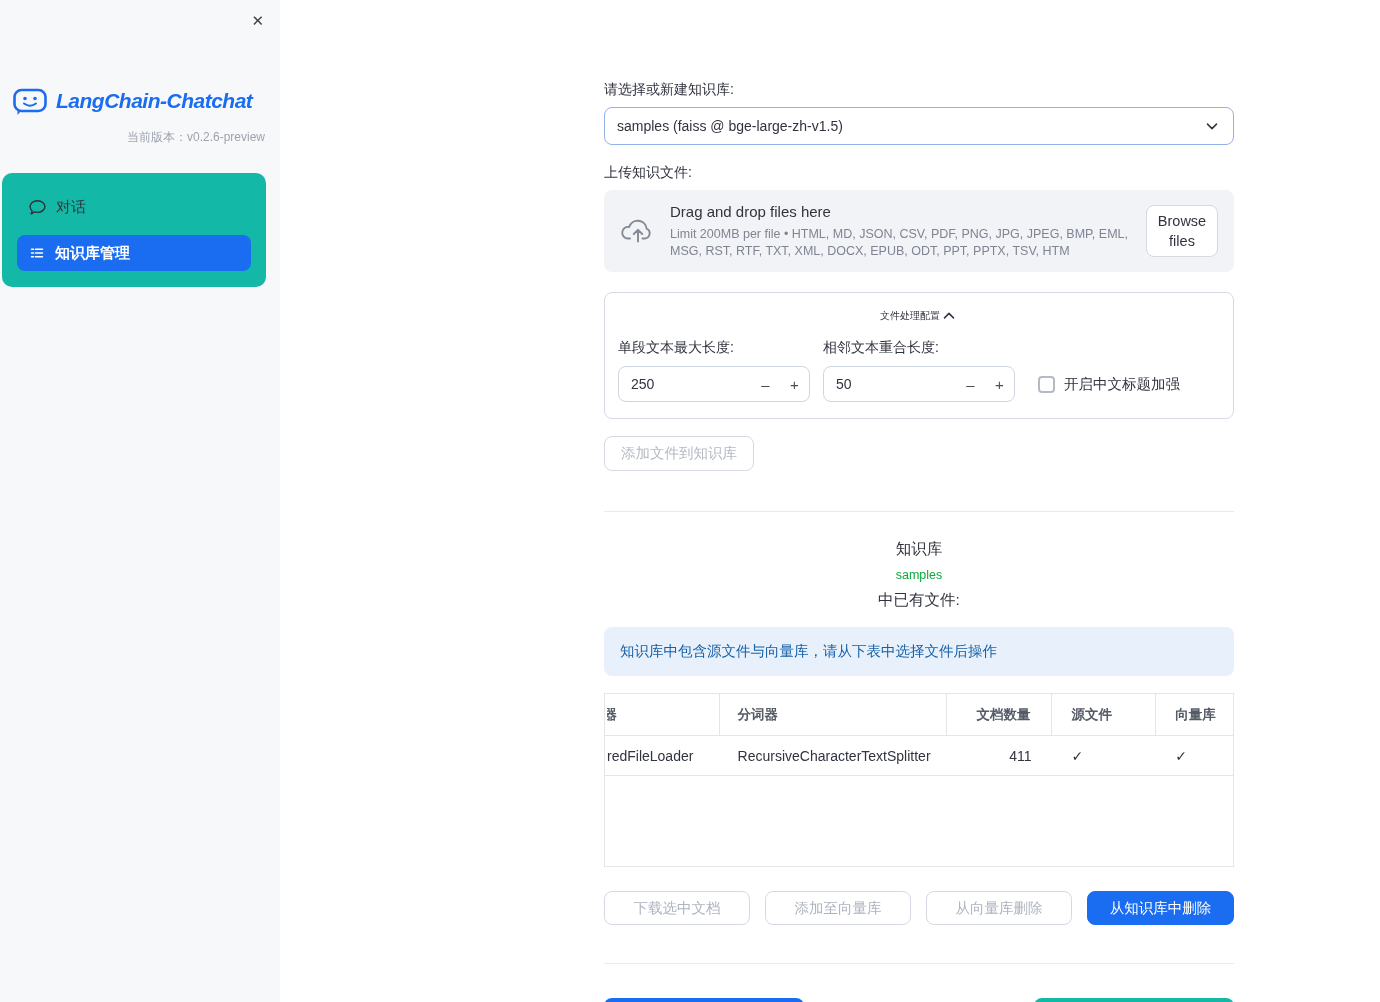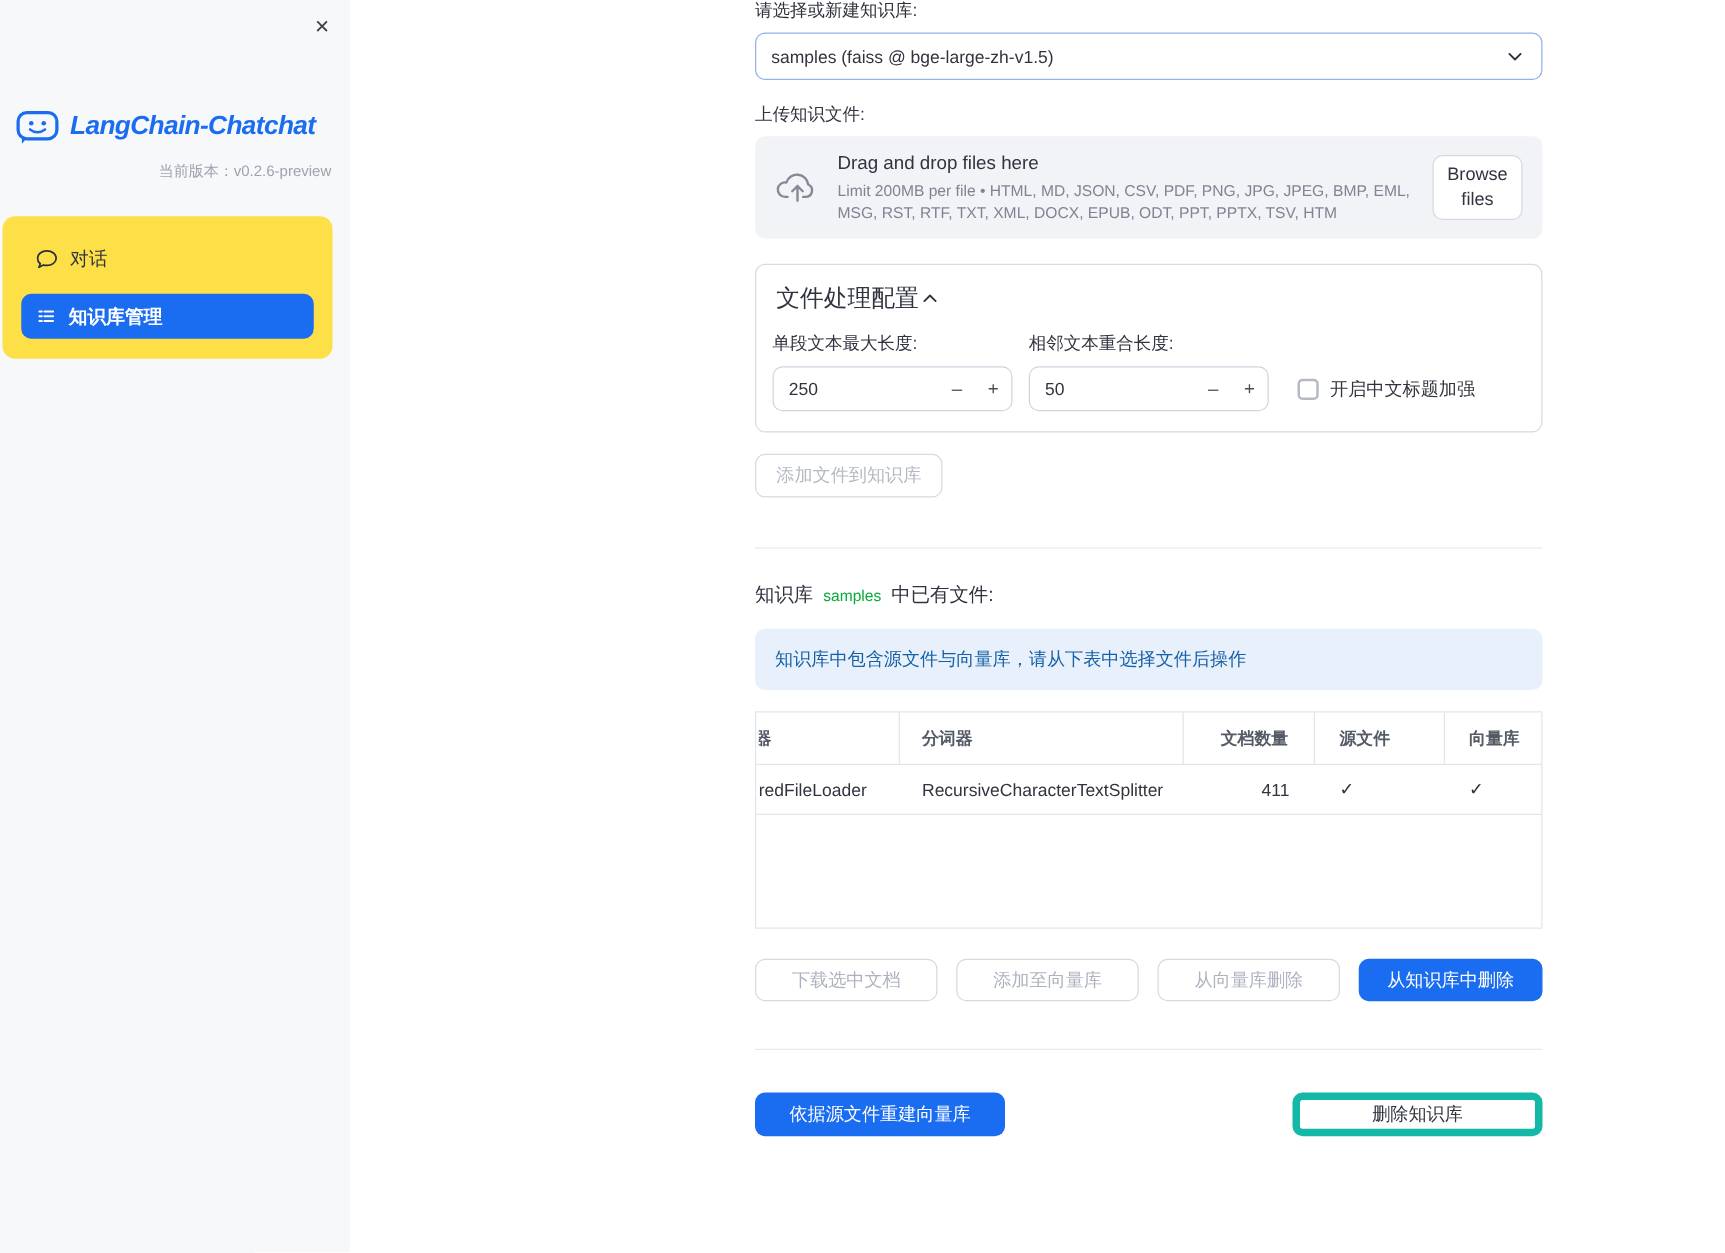--- a/index.html
+++ b/index.html
@@ -15,64 +15,64 @@
     font-family:"Liberation Sans","DejaVu Sans",sans-serif; font-size:14px;
   }
   
   .sidebar{position:absolute; left:0; top:0; bottom:0; width:280px; background:#f7f8fa;}
   .close-btn{position:absolute; top:8px; right:12px; background:none; border:none;
     font-size:15px; color:#3d4046; cursor:pointer; padding:4px;}
   .logo{display:flex; align-items:center; gap:8px; margin:86px 0 0 12px;}
   .logo-text{font-size:21px; font-weight:bold; font-style:italic; color:var(--primary);
     letter-spacing:-0.5px; white-space:nowrap;}
   .version{text-align:right; margin:13px 15px 0 0; font-size:12px; color:#9da3ae;}
-  .menu-card{margin:27px 14px 0 2px; background:#fde047; border-radius:10px; padding:16px 15px;}
+  .menu-card{margin:27px 14px 0 2px; background:#14b8a6; border-radius:10px; padding:16px 15px;}
   .menu-item{display:flex; align-items:center; gap:10px; height:36px; padding:0 12px;
     border-radius:8px; font-size:15px; color:#31333f; cursor:pointer;}
   .menu-item + .menu-item{margin-top:10px;}
   .menu-item.active{background:var(--primary); color:#fff; font-weight:bold;}
   .mi-icon{display:flex; align-items:center;}
   
   .main{position:absolute; left:604px; top:0; width:630px;}
   .field-label{font-size:14px; color:#31333f; margin-bottom:8px;}
-  .lbl1{}
+  .lbl1{padding-top:81px;}
   .selectbox{height:38px; background:#fff; border:1px solid #93b1ea; border-radius:8px;
     display:flex; align-items:center; justify-content:space-between; padding:0 12px;
     font-size:14px; cursor:pointer;}
   .lbl2{margin-top:19px;}
   .uploader{height:82px; background:#f2f3f6; border-radius:8px; display:flex;
     align-items:center; gap:14px; padding:14px 16px;}
   .up-texts{flex:1;}
   .up-drop{font-size:15px; color:#31333f; margin-bottom:6px;}
   .up-limit{font-size:12.5px; color:#7f8493; line-height:1.35; max-width:476px;}
   .browse-btn{background:#fff; border:1px solid #d5d9e2; border-radius:8px; width:72px;
     height:52px; font-size:14.5px; color:#31333f; cursor:pointer; font-family:inherit; line-height:1.4;}
   .expander{border:1px solid #d5dae4; border-radius:8px; margin-top:20px; padding:14px 13px 16px;}
-  .exp-head{display:flex; justify-content:flex-start; align-items:center; font-size:19px;
+  .exp-head{display:flex; justify-content:center; align-items:center; font-size:10px;
     cursor:pointer; padding:0 3px;}
   .exp-body{display:flex; gap:13px; margin-top:14px; align-items:flex-start;}
   .num-group{width:192px;}
   .num-label{font-size:14px; margin-bottom:9px;}
   .num-input{display:flex; align-items:center; border:1px solid #cfd5df; border-radius:8px;
     height:36px; overflow:hidden; background:#fff;}
   .num-input input{border:none; outline:none; flex:1; min-width:0; padding:0 0 0 12px;
     font-size:14px; color:#31333f; font-family:inherit; background:transparent;}
   .step-btn{width:29px; height:100%; background:none; border:none; color:#4a4e57;
     font-size:15px; cursor:pointer; font-family:inherit;}
   .checkbox-group{display:flex; align-items:center; gap:9px; margin-left:10px;
     align-self:flex-end; margin-bottom:8px;}
   .checkbox{width:17px; height:17px; border:2px solid #b3bac6; border-radius:4px;
     background:#fff; cursor:pointer; flex:none;}
   .cb-label{font-size:14.5px;}
   .add-btn{margin-top:17px; height:35px; padding:0 16px; background:#fff;
     border:1px solid #d5d9e2; border-radius:8px; color:#b4b9c4; font-size:14.5px;
     cursor:not-allowed; font-family:inherit;}
   .divider{border:none; border-top:1px solid #e8eaee; margin:40px 0 0 0;}
   .divider2{margin-top:38px;}
-  .files-line{margin-top:27px; font-size:15.5px; display:flex; align-items:center; gap:8px;}
+  .files-line{margin-top:27px; font-size:15.5px; display:flex; align-items:center; gap:8px;flex-direction:column;}
   .code{font-family:Liberation Sans, sans-serif; font-size:12.5px; color:var(--code_text);}
   .info-box{margin-top:16px; background:var(--info_bg); color:var(--info_text);
     border-radius:8px; padding:15px 16px; font-size:14.5px;}
   .table{margin-top:17px; border:1px solid #e4e5ea; width:630px; background:#fff;}
   .t-head{display:flex; height:42px; border-bottom:1px solid #e4e5ea;}
   .t-row{display:flex; height:40px; border-bottom:1px solid #e4e5ea; font-size:14px;}
   .t-cell{display:flex; align-items:center; height:100%; overflow:hidden; white-space:nowrap;}
   .t-head .t-cell{font-size:13.5px; font-weight:bold; color:#545a66; border-right:1px solid #e4e5ea;}
   .t-head .t-cell:last-child{border-right:none;}
   .c1{width:115px; padding-left:2px;}

